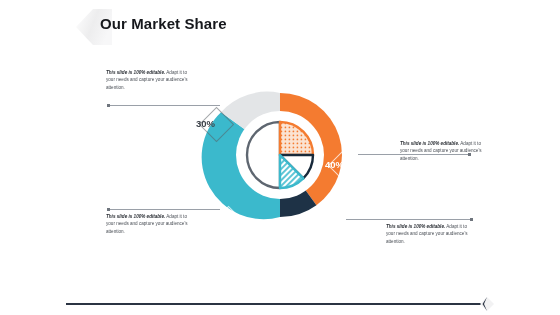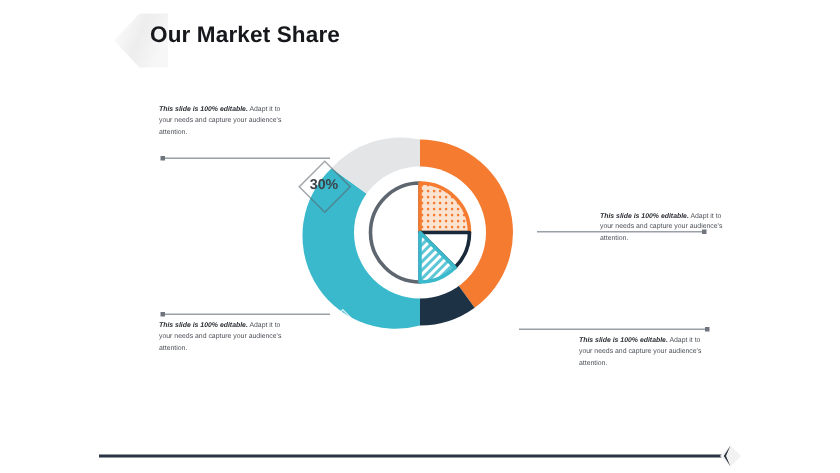--- a/index.html
+++ b/index.html
@@ -24,21 +24,21 @@
     font-family:"Liberation Sans", sans-serif;
   }
 
   
   #chart-wrap{position:absolute;left:196px;top:66px;width:168px;height:178px;}
   #donut-svg{position:absolute;left:0;top:0;}
 
   
   .pct-badge{
     position:absolute;width:40px;height:40px;
-    display:flex;align-items:center;justify-content:center;
+    display:flex;align-items:center;
   }
   .pct-diamond{
     position:absolute;left:50%;top:50%;
     width:25px;height:25px;margin-left:-12.5px;margin-top:-12.5px;
     transform:rotate(45deg);
     border:1px solid rgba(255,255,255,.75);
     box-sizing:border-box;
   }
   .pct-diamond.dark-edge{border-color:rgba(90,95,100,.55);}
   .pct-text{
@@ -151,20 +151,24 @@
 
         <path d="M 107.33 112.33 A 33 33 0 0 1 84 122 L 84 89 Z" fill="url(#stripePat)" stroke="#3BB9CC" stroke-width="2.4" stroke-linejoin="round"></path>
       </g>
     </svg>
   </div>
 
   <div class="pct-badge" id="badge-30">
     <span class="pct-diamond dark-edge"></span>
     <span class="pct-text">30%</span>
   </div>
+  <div class="pct-badge" id="badge-40">
+    <span class="pct-diamond"></span>
+    <span class="pct-text">40%</span>
+  </div>
   <div class="pct-badge" id="badge-20">
     <span class="pct-diamond"></span>
     <span class="pct-text">20%</span>
   </div>
   <div class="pct-badge" id="badge-10">
     <span class="pct-diamond"></span>
     <span class="pct-text">10%</span>
   </div>
 
   <div class="callout" id="callout-tl">

